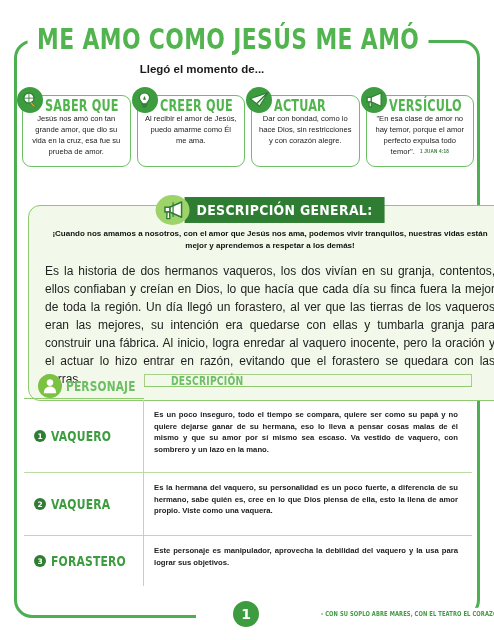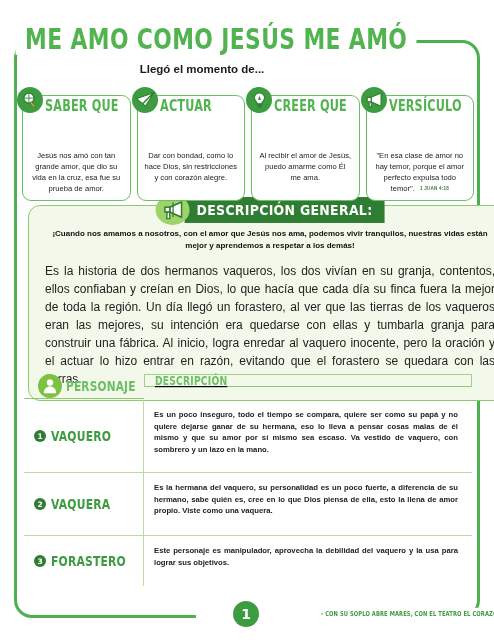--- a/index.html
+++ b/index.html
@@ -40,21 +40,21 @@
     left: 196px;
     top: 610px;
     width: 238px;
     height: 14px;
     background: #ffffff;
   }
 
   
   .title-wrap {
     position: absolute;
-    left: 5px;
+    left: 17px;
     top: 26px;
     width: 412px;
     text-align: center;
     z-index: 5;
   }
   .main-title {
     display: inline-block;
     font-family: "DejaVu Sans", sans-serif;
     font-weight: bold;
     font-size: 23px;
@@ -127,21 +127,20 @@
     transform: scaleY(1.25) scaleX(0.9);
     transform-origin: left center;
     letter-spacing: 0.2px;
   }
   .card-body {
     font-size: 7.6px;
     line-height: 1.45;
     color: #222222;
     text-align: center;
     padding: 0 2px;
-    margin-top: 37px;
   }
   .verse-ref {
     display: inline-block;
     font-size: 4.6px;
     font-weight: bold;
     color: #3d7a3a;
     vertical-align: 1px;
     margin-left: 3px;
     letter-spacing: 0.2px;
   }
@@ -247,23 +246,22 @@
     transform: scaleY(1.22) scaleX(0.92);
     transform-origin: left center;
     letter-spacing: 0.2px;
   }
   .th-descripcion {
     flex: 1 1 auto;
     border: 1.3px solid #a8cf8a;
     border-bottom: 1.3px solid #8fc96f;
     display: flex;
     align-items: center;
-    padding-left: 10px;
-    box-sizing: border-box;
-    text-decoration: underline;
+    padding-left: 26px;
+    box-sizing: border-box;
   }
   .th-descripcion .th-label { font-size: 10px; }
 
   .trow {
     display: flex;
     align-items: stretch;
     border-bottom: 1.2px solid #bcdba4;
   }
   .trow:last-child { border-bottom: none; }
   .td-name {
@@ -374,44 +372,44 @@
         </svg>
       </span>
       <span class="card-title">SABER QUE</span>
     </div>
     <div class="card-body">Jesús nos amó con tan grande amor, que dio su vida en la cruz, esa fue su prueba de amor.</div>
   </div>
 
   <div class="card">
     <div class="card-head">
       <span class="card-icon">
-        <svg width="20" height="20" viewBox="0 0 24 24">
-          <path d="M1.5 10.5 L22.5 3.2 L9.2 16.4 Z" fill="#ffffff" stroke="#2f7d32" stroke-width="1.3" stroke-linejoin="round"></path>
-          <path d="M9.2 16.4 L22.5 3.2 L12.6 19.8 Z" fill="#dfeedb" stroke="#2f7d32" stroke-width="1.3" stroke-linejoin="round"></path>
-          <line x1="9.2" y1="16.4" x2="22.5" y2="3.2" stroke="#2f7d32" stroke-width="1.1"></line>
-        </svg>
-      </span>
-      <span class="card-title">ACTUAR</span>
-    </div>
-    <div class="card-body">Dar con bondad, como lo hace Dios, sin restricciones y con corazón alegre.</div>
-  </div>
-
-  <div class="card">
-    <div class="card-head">
-      <span class="card-icon">
         <svg width="19" height="19" viewBox="0 0 24 24">
           <path d="M12 2.5c-3.7 0-6.4 2.8-6.4 6.1 0 2.6 1.6 4.2 2.7 5.5.6.8.9 1.4.9 2.1h5.6c0-.7.3-1.3.9-2.1 1.1-1.3 2.7-2.9 2.7-5.5 0-3.3-2.7-6.1-6.4-6.1z" fill="#ffffff" stroke="#2f7d32" stroke-width="1.4"></path>
           <rect x="8.6" y="16.6" width="6.8" height="1.9" fill="#2f7d32"></rect>
           <rect x="9.4" y="19" width="5.2" height="1.8" rx="0.9" fill="#2f7d32"></rect>
           <path d="M12 6.2 L14 11 L10 11 Z" fill="#2f7d32"></path>
         </svg>
       </span>
       <span class="card-title">CREER QUE</span>
     </div>
     <div class="card-body">Al recibir el amor de Jesús, puedo amarme como Él me ama.</div>
+  </div>
+
+  <div class="card">
+    <div class="card-head">
+      <span class="card-icon">
+        <svg width="20" height="20" viewBox="0 0 24 24">
+          <path d="M1.5 10.5 L22.5 3.2 L9.2 16.4 Z" fill="#ffffff" stroke="#2f7d32" stroke-width="1.3" stroke-linejoin="round"></path>
+          <path d="M9.2 16.4 L22.5 3.2 L12.6 19.8 Z" fill="#dfeedb" stroke="#2f7d32" stroke-width="1.3" stroke-linejoin="round"></path>
+          <line x1="9.2" y1="16.4" x2="22.5" y2="3.2" stroke="#2f7d32" stroke-width="1.1"></line>
+        </svg>
+      </span>
+      <span class="card-title">ACTUAR</span>
+    </div>
+    <div class="card-body">Dar con bondad, como lo hace Dios, sin restricciones y con corazón alegre.</div>
   </div>
 
   <div class="card">
     <div class="card-head">
       <span class="card-icon">
         <svg width="20" height="20" viewBox="0 0 24 24">
           <path d="M20.5 3.5 L8.5 8.8 L8.5 14.2 L20.5 19.5 Z" fill="#ffffff" stroke="#2f7d32" stroke-width="1.4" stroke-linejoin="round"></path>
           <rect x="3.8" y="8.8" width="4.8" height="5.4" fill="#ffffff" stroke="#2f7d32" stroke-width="1.4"></rect>
           <path d="M6.2 14.2 L6.2 20.2 L9 20.2 L8.4 14.2 Z" fill="#ffffff" stroke="#2f7d32" stroke-width="1.3" stroke-linejoin="round"></path>
         </svg>

